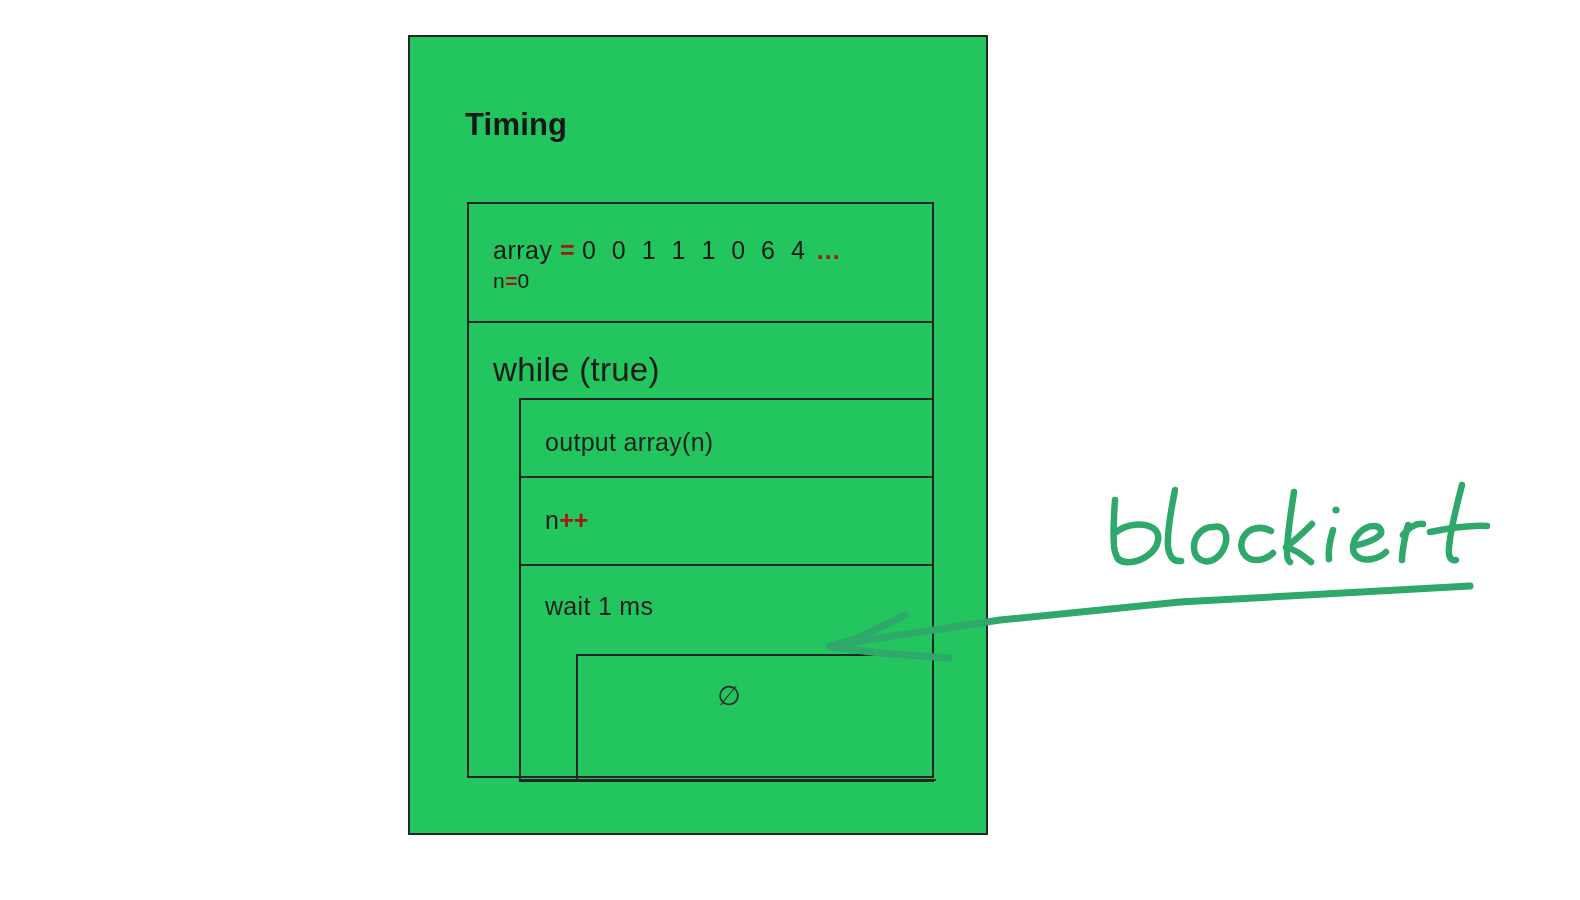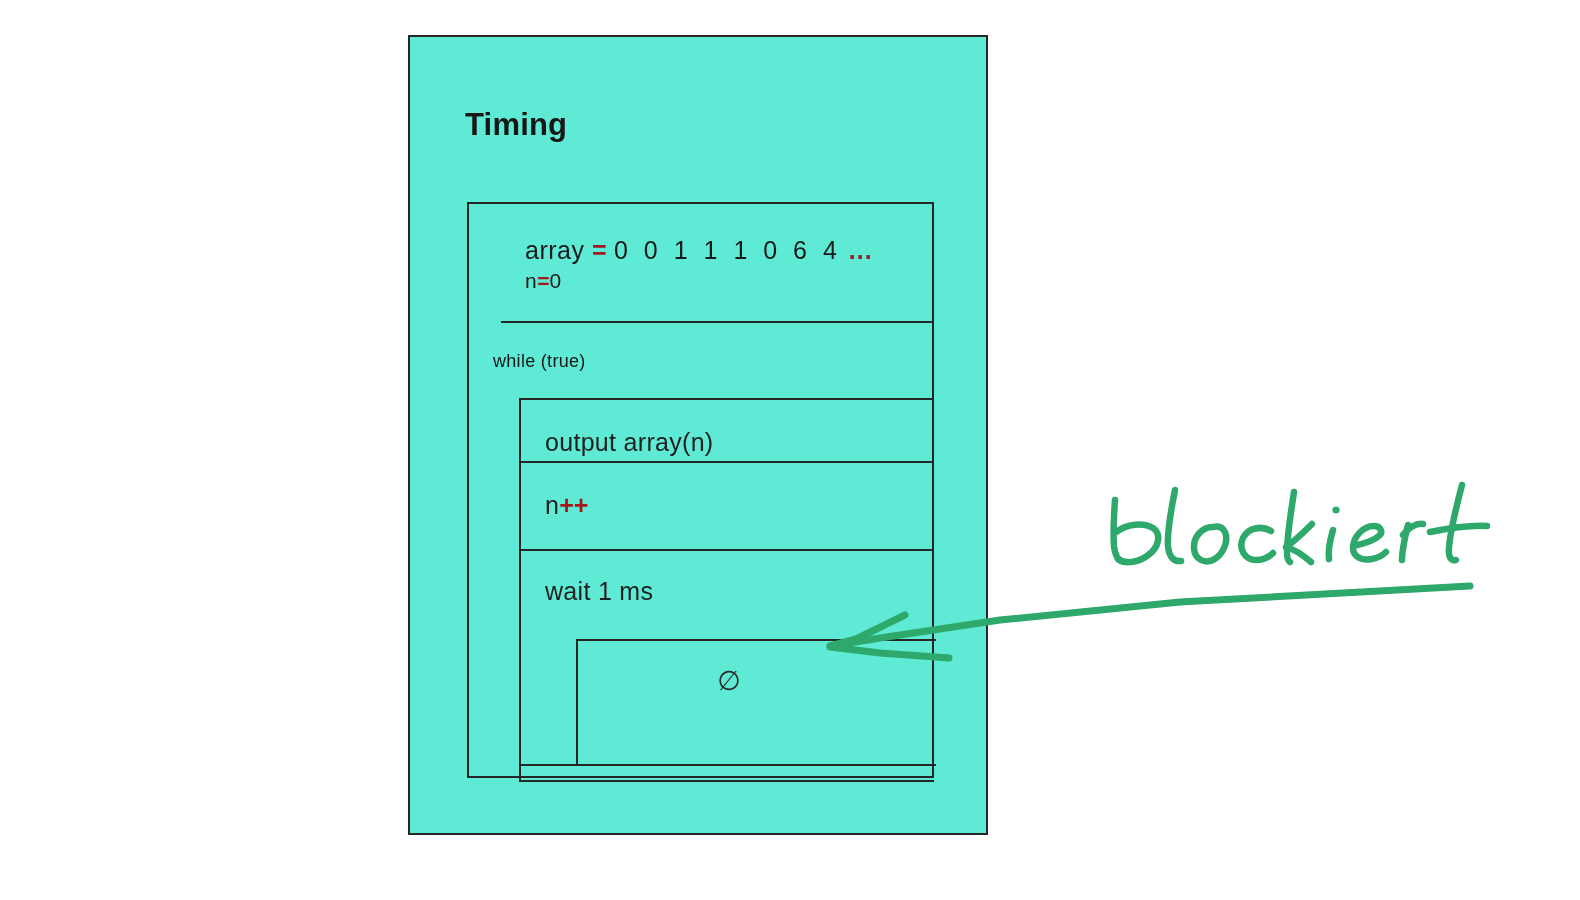--- a/index.html
+++ b/index.html
@@ -18,21 +18,21 @@
 
   
   .outer-frame {
     position: absolute;
     left: 408px;
     top: 35px;
     width: 580px;
     height: 800px;
     border: 2px solid #262626;
     box-sizing: border-box;
-    background: #5eead4;
+    background: #22c55e;
   }
 
   .diagram-title {
     position: absolute;
     left: 55px;
     top: 70px;
     font-size: 31px;
     font-weight: bold;
     letter-spacing: 0.2px;
     color: #171717;
@@ -62,21 +62,20 @@
     left: 24px;
     font-size: 25px;
     color: #1f1f1f;
     white-space: nowrap;
     letter-spacing: 0.3px;
   }
 
   
   .row-init {
     height: 119px;
-    margin-left: 32px;
   }
   .init-line1 {
     position: absolute;
     left: 24px;
     top: 32px;
     font-size: 25px;
     white-space: nowrap;
     letter-spacing: 0.5px;
   }
   .init-line2 {
@@ -100,38 +99,38 @@
   .digits { letter-spacing: 4.5px; }
 
   
   .row-loop {
     height: 457px;
   }
   .loop-head {
     position: absolute;
     left: 24px;
     top: 28px;
-    font-size: 18px;
+    font-size: 33px;
     white-space: nowrap;
     letter-spacing: 0.3px;
   }
   
   .loop-body {
     position: absolute;
     left: 50px;
     top: 75px;
     right: -2px;
     bottom: -2px;
     border: 2px solid #262626;
     border-right: none;
     box-sizing: border-box;
   }
   .loop-body > .row { border-bottom: 2px solid #262626; }
 
-  .row-output { height: 63px; }
+  .row-output { height: 78px; }
   .row-incr   { height: 88px; }
   .row-wait   { height: 215px; border-bottom: none; }
 
   .row-output .row-text { top: 28px; }
   .row-incr   .row-text { top: 28px; }
   .row-wait   .row-text { top: 26px; }
 
   
   .wait-body {
     position: absolute;

